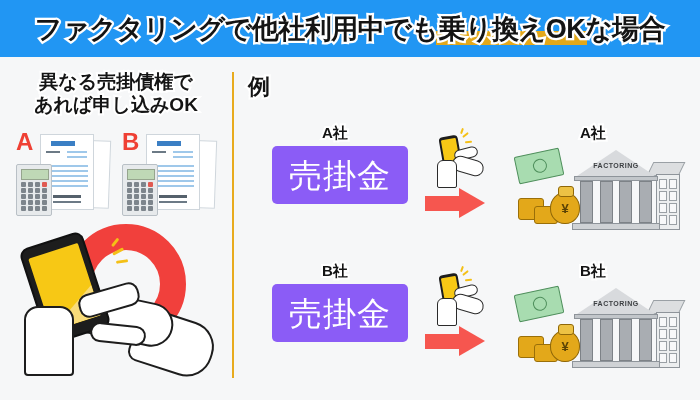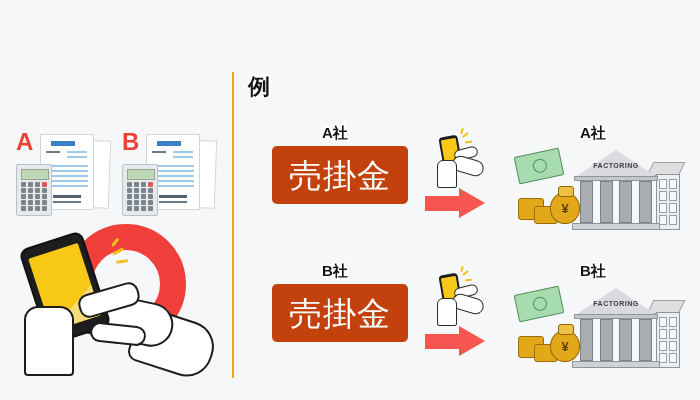--- a/index.html
+++ b/index.html
@@ -113,21 +113,21 @@
 
   .row{position:absolute;left:240px;width:452px;height:132px;}
   .row.r1{top:124px;}
   .row.r2{top:262px;}
 
   .lbl-left{position:absolute;left:82px;top:0px;font-size:15px;}
   .lbl-right{position:absolute;left:340px;top:0px;font-size:15px;}
 
   .redbox{
     position:absolute;left:32px;top:22px;width:136px;height:58px;
-    background:#c2410c;border-radius:5px;
+    background:#8b5cf6;border-radius:5px;
     display:flex;align-items:center;justify-content:center;
   }
   .redbox span{
     color:#ffffff;font-size:33px;font-weight:400;letter-spacing:1px;line-height:1;
   }
 
   
   .phone-mini{position:absolute;left:188px;top:8px;width:54px;height:56px;}
   .pm-body{
     position:absolute;left:13px;top:4px;width:19px;height:32px;
@@ -183,24 +183,29 @@
     display:grid;grid-template-columns:1fr 1fr;grid-template-rows:repeat(4,1fr);gap:2px;}
   .wing-grid i{border:1px solid #9aa0a5;background:#f7f8f9;}
   .wing-roof{position:absolute;left:80px;top:22px;width:32px;height:14px;background:#dcdee0;
     transform:skewX(-26deg);border:1px solid #9aa0a5;box-sizing:border-box;}
 </style>
 </head>
 <body>
 
 <div id="stage">
 
+  <div class="header">
+    <div class="header-title"><span>ファクタリングで他社利用中でも</span><span class="hl">乗り換えOK</span><span>な場合</span></div>
+  </div>
 
   <div class="divider"></div>
 
   <div class="left-heading outlined">
+    <div>異なる売掛債権で</div>
+    <div>あれば申し込みOK</div>
   </div>
 
   <div class="left-art">
 
     <div class="redring"></div>
 
     <div class="invgroup" style="left:2px;top:0px;">
       <div class="letter">A</div>
       <div class="paper back"></div>
       <div class="paper front">

